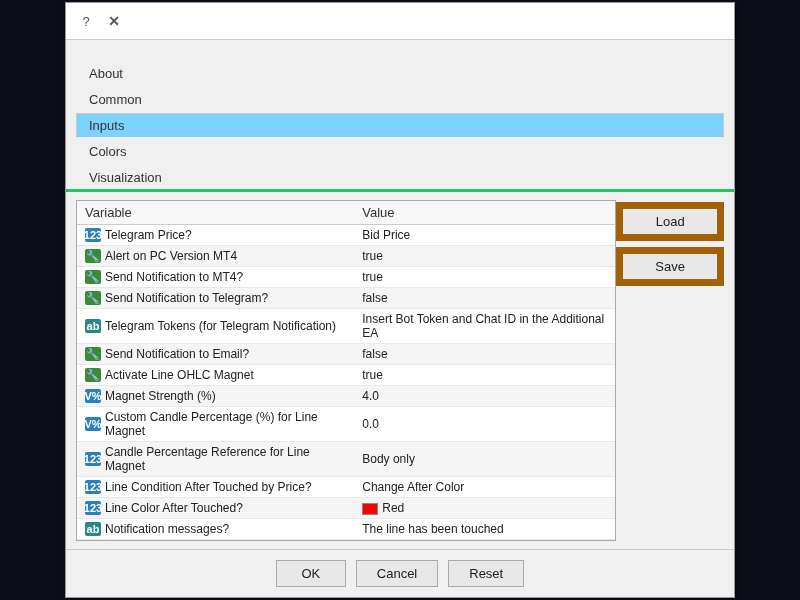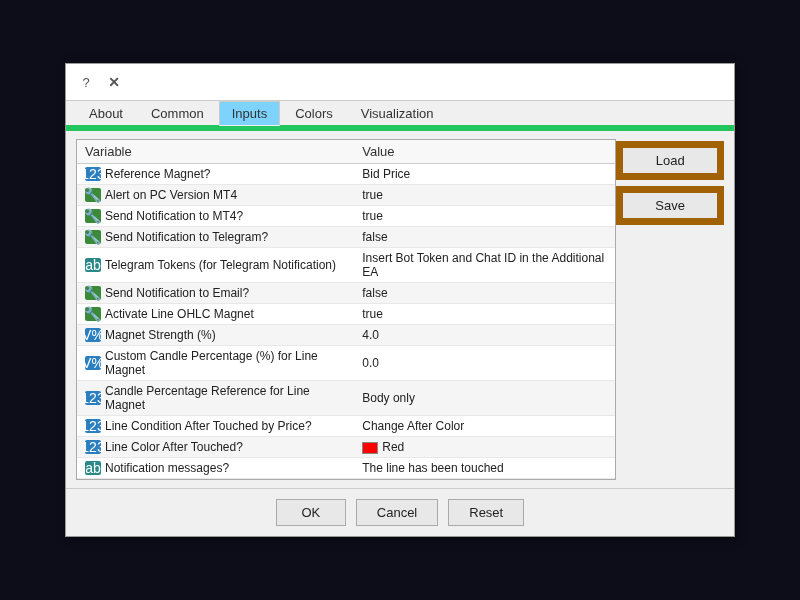--- a/index.html
+++ b/index.html
@@ -75,24 +75,25 @@
       height: 20px;
       display: flex;
       align-items: center;
       justify-content: center;
       font-weight: bold;
     }
 
     
     .tabs {
       display: flex;
-      padding: 0 10px 0;
+      padding: 21px 10px 0;
       background: #f0f0f0;
-      border-bottom: 6px solid #22c55e;
+      border-bottom: 3px solid #22c55e;
       gap: 2px;
+      flex-direction: column;
     }
 
     .tab {
       padding: 4px 12px;
       cursor: pointer;
       font-size: 13px;
       color: #333;
       border: 1px solid transparent;
       border-bottom: none;
       background: transparent;
@@ -165,22 +166,22 @@
       gap: 4px;
     }
 
     .icon-badge {
       width: 16px;
       height: 14px;
       border-radius: 2px;
       display: inline-flex;
       align-items: center;
       justify-content: center;
-      font-size: 14px;
-      font-weight: normal;
+      font-size: 11px;
+      font-weight: bold;
       flex-shrink: 0;
       color: #fff;
     }
 
     .color-swatch {
       display: inline-block;
       width: 16px;
       height: 12px;
       background: red;
       border: 1px solid #888;
@@ -257,21 +258,21 @@
             <th>Variable</th>
             <th>Value</th>
           </tr>
         </thead>
         <tbody id="table-body">
 
         <tr>
               <td>
                 <div class="td-var">
                   <span class="icon-badge" style="background: rgb(42, 127, 192);">123</span>
-                  <span>Reference Magnet?</span>
+                  <span>Telegram Price?</span>
                 </div>
               </td>
               <td>Bid Price</td>
             </tr>
             <tr>
               <td>
                 <div class="td-var">
                   <span class="icon-badge" style="background: rgb(58, 138, 58);">🔧</span>
                   <span>Alert on PC Version MT4</span>
                 </div>

